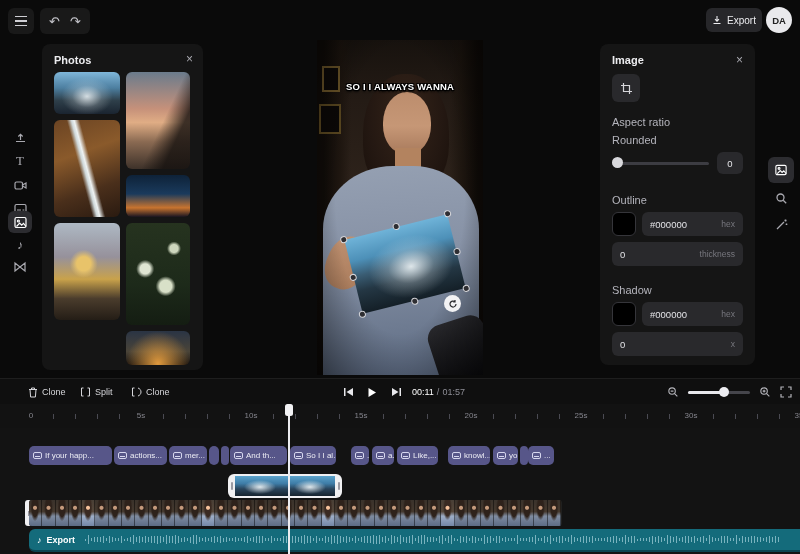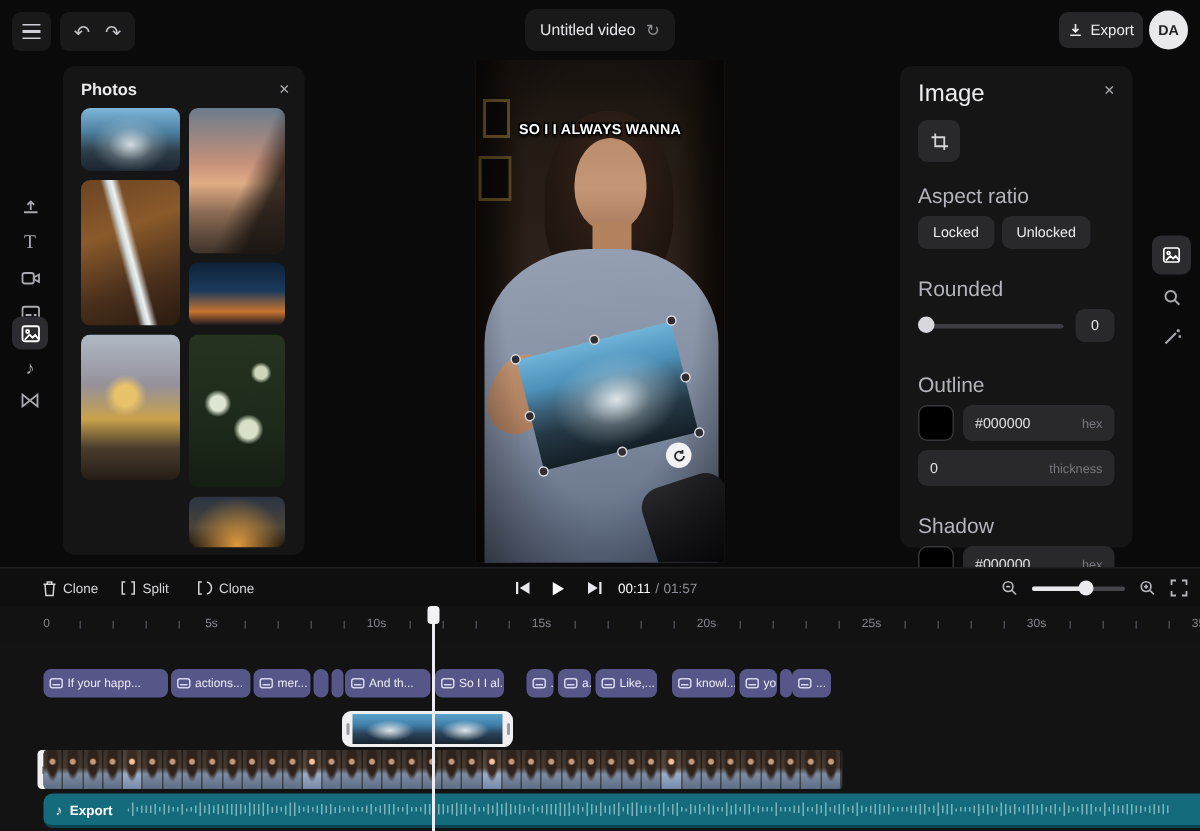--- a/index.html
+++ b/index.html
@@ -52,23 +52,23 @@
 .mic{position:absolute;right:-8px;bottom:-10px;width:58px;height:66px;border-radius:14px;transform:rotate(-18deg);background:linear-gradient(180deg,#2a2a2e,#0d0d10);}
 .vignette{position:absolute;inset:0;background:radial-gradient(ellipse at 50% 45%,transparent 55%,rgba(0,0,0,.55) 100%);}
 #caption-box{position:absolute;left:0;top:40px;width:100%;text-align:center;z-index:5;font-weight:bold;font-size:9.5px;letter-spacing:.2px;line-height:1.5;color:#fff;text-shadow:-1px -1px 0 #000,1px -1px 0 #000,-1px 1px 0 #000,1px 1px 0 #000,0 2px 2px #000;}
 #caption-box .hl{border-radius:3px;padding:0 3px;}
 
 #overlay-img{position:absolute;left:35px;top:186px;width:106px;height:76px;transform:rotate(-14deg);z-index:6;background:radial-gradient(ellipse at 55% 55%,rgba(240,246,248,.9) 0%,rgba(240,246,248,.25) 28%,transparent 52%),linear-gradient(180deg,#6fb3d8 0%,#4d90b8 30%,#3a5d74 50%,#243744 70%,#141f27 100%);cursor:move;}
 .hnd{position:absolute;width:7px;height:7px;border-radius:50%;background:#2e2e32;border:1.5px solid #d8d8dc;cursor:pointer;}
 #rotate-btn{position:absolute;left:127px;top:255px;width:17px;height:17px;border-radius:50%;background:#f2f2f4;z-index:7;display:flex;align-items:center;justify-content:center;cursor:pointer;}
 
 #image-panel{position:absolute;left:600px;top:44px;width:155px;height:321px;background:#151515;border-radius:8px;padding:10px 12px;}
-#image-panel h2{font-size:16px;font-weight:normal;color:#ececef;}
+#image-panel h2{font-size:11px;font-weight:bold;color:#ececef;}
 #image-close{right:12px;top:10px;}
-.seclabel{font-size:14px;color:#b4b4bc;margin-bottom:6px;}
+.seclabel{font-size:11px;color:#b4b4bc;margin-bottom:6px;}
 .chipbtn{display:inline-flex;align-items:center;justify-content:center;height:22px;background:#29292c;border-radius:6px;font-size:9.5px;color:#ececef;padding:0 10px;cursor:pointer;}
 #crop-btn{width:28px;height:28px;background:#29292c;border-radius:6px;display:flex;align-items:center;justify-content:center;margin:8px 0 14px;cursor:pointer;}
 .slider-row{display:flex;align-items:center;gap:8px;}
 .slider{position:relative;flex:1;height:3px;background:#3c3c42;border-radius:2px;cursor:pointer;}
 .slider .thumb{position:absolute;top:-4.5px;width:11px;height:11px;border-radius:50%;background:#d8d8dc;}
 .valbox{width:26px;height:22px;background:#29292c;border-radius:6px;display:flex;align-items:center;justify-content:center;font-size:9.5px;color:#e5e5e9;}
 .inprow{display:flex;gap:6px;margin-bottom:6px;}
 .swatch{width:24px;height:24px;background:#000;border:1px solid #35353a;border-radius:6px;cursor:pointer;}
 .txtin{flex:1;height:24px;background:#29292c;border-radius:6px;display:flex;align-items:center;justify-content:space-between;padding:0 8px;font-size:9.5px;color:#e2e2e6;cursor:text;}
 .txtin .suf{color:#77777e;font-size:8.5px;}
@@ -114,24 +114,20 @@
 <div id="topbar">
   <div id="menu-btn" class="tbbtn">
       <i></i>
       <i></i>
       <i></i>
     </div>
   <div id="undo-redo" class="tbbtn">
     <span>↶</span>
     <span>↷</span>
   </div>
-  <div id="title-pill">
-    <span class="t">Untitled video</span>
-    <span class="sync">↻</span>
-  </div>
   <div id="export-btn" class="tbbtn">
     <svg width="10" height="10" viewBox="0 0 10 10">
         <path d="M5 1v5M3 4.2 5 6.2 7 4.2M1.5 8.5h7" stroke="#ececef" stroke-width="1.1" fill="none"></path>
       </svg>
     <span>Export</span>
   </div>
   <div id="avatar">DA</div>
 </div>
 
 <div>
@@ -218,24 +214,20 @@
 
 <div id="image-panel">
   <h2>Image</h2>
   <span id="image-close" class="closex">×</span>
   <div id="crop-btn">
     <svg width="13" height="13" viewBox="0 0 13 13" fill="none" stroke="#d6d6da" stroke-width="1.2">
         <path d="M3.5 1v8.5H12M1 3.5h8.5V12"></path>
       </svg>
   </div>
   <div class="seclabel">Aspect ratio</div>
-  <div style="display:flex;gap:5px;margin-bottom:18px">
-    <span class="chipbtn">Locked</span>
-    <span class="chipbtn">Unlocked</span>
-  </div>
   <div class="seclabel">Rounded</div>
   <div class="slider-row" style="margin-bottom:20px">
     <div class="slider">
         <span class="thumb" style="left:0"></span>
       </div>
     <div class="valbox">0</div>
   </div>
   <div class="seclabel">Outline</div>
   <div class="inprow">
     <div class="swatch"></div>

